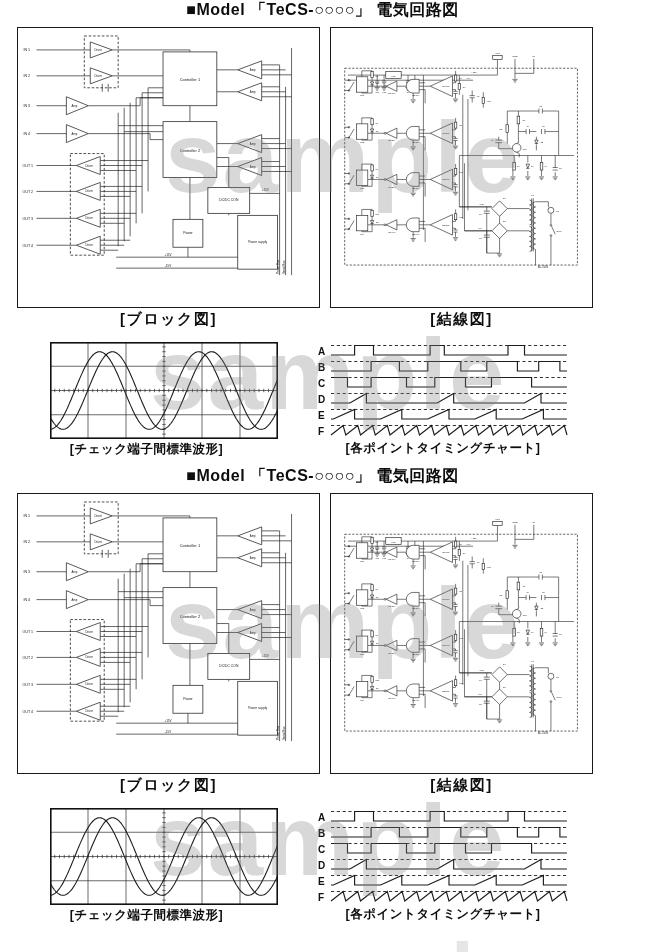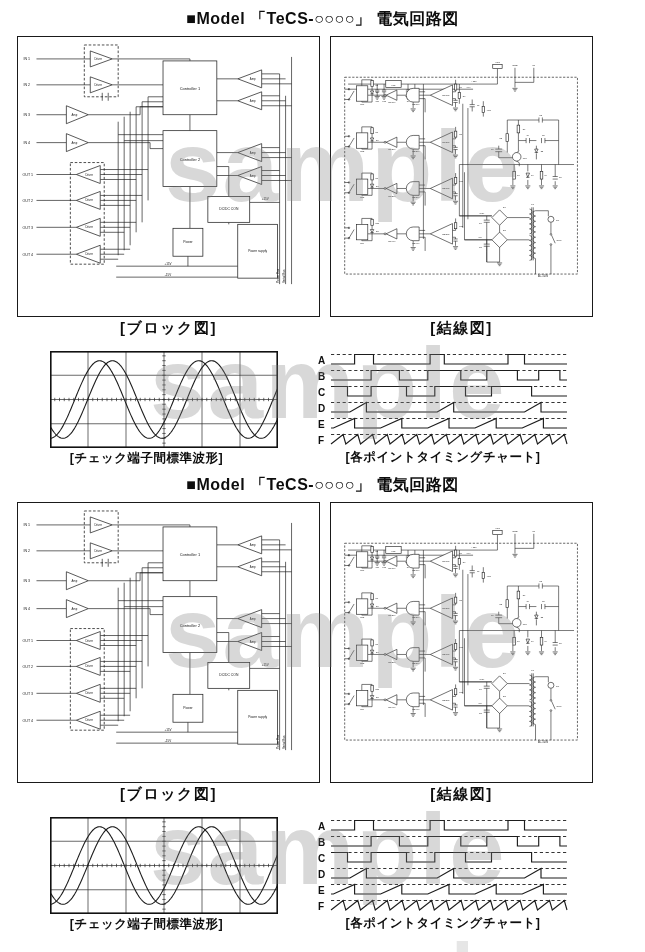--- a/index.html
+++ b/index.html
@@ -1,19 +1,19 @@
 <!DOCTYPE html>
 <html><head>
 <meta charset="utf-8">
 <style>
   html,body{margin:0;padding:0;background:#fff;}
   .page{position:relative;width:645px;height:952px;background:#fff;overflow:hidden;
         font-family:"Liberation Sans",sans-serif;color:#111;}
   section.sheet{position:relative;height:466px;}
-  .title{text-align:center;font-weight:bold;font-size:16px;margin:0;padding-top:9px;
+  .title{text-align:center;font-weight:bold;font-size:16px;margin:0;
          letter-spacing:.5px;color:#0d0d0d;}
   .diagrams-row{display:flex;gap:10px;margin:6px 8px 0 17px;position:relative;}
   figure{margin:0;}
   .panel-box{border:1.4px solid #1a1a1a;height:281px;background:#fff;box-sizing:border-box;}
   .panel-left{width:303px;}
   .panel-right{width:263px;}
   .panel-box svg{display:block;width:100%;height:100%;}
   figcaption{text-align:center;font-weight:bold;font-size:15px;margin-top:2px;
              letter-spacing:1.5px;color:#0d0d0d;}
   .charts-row{display:flex;position:relative;margin-top:13px;}

